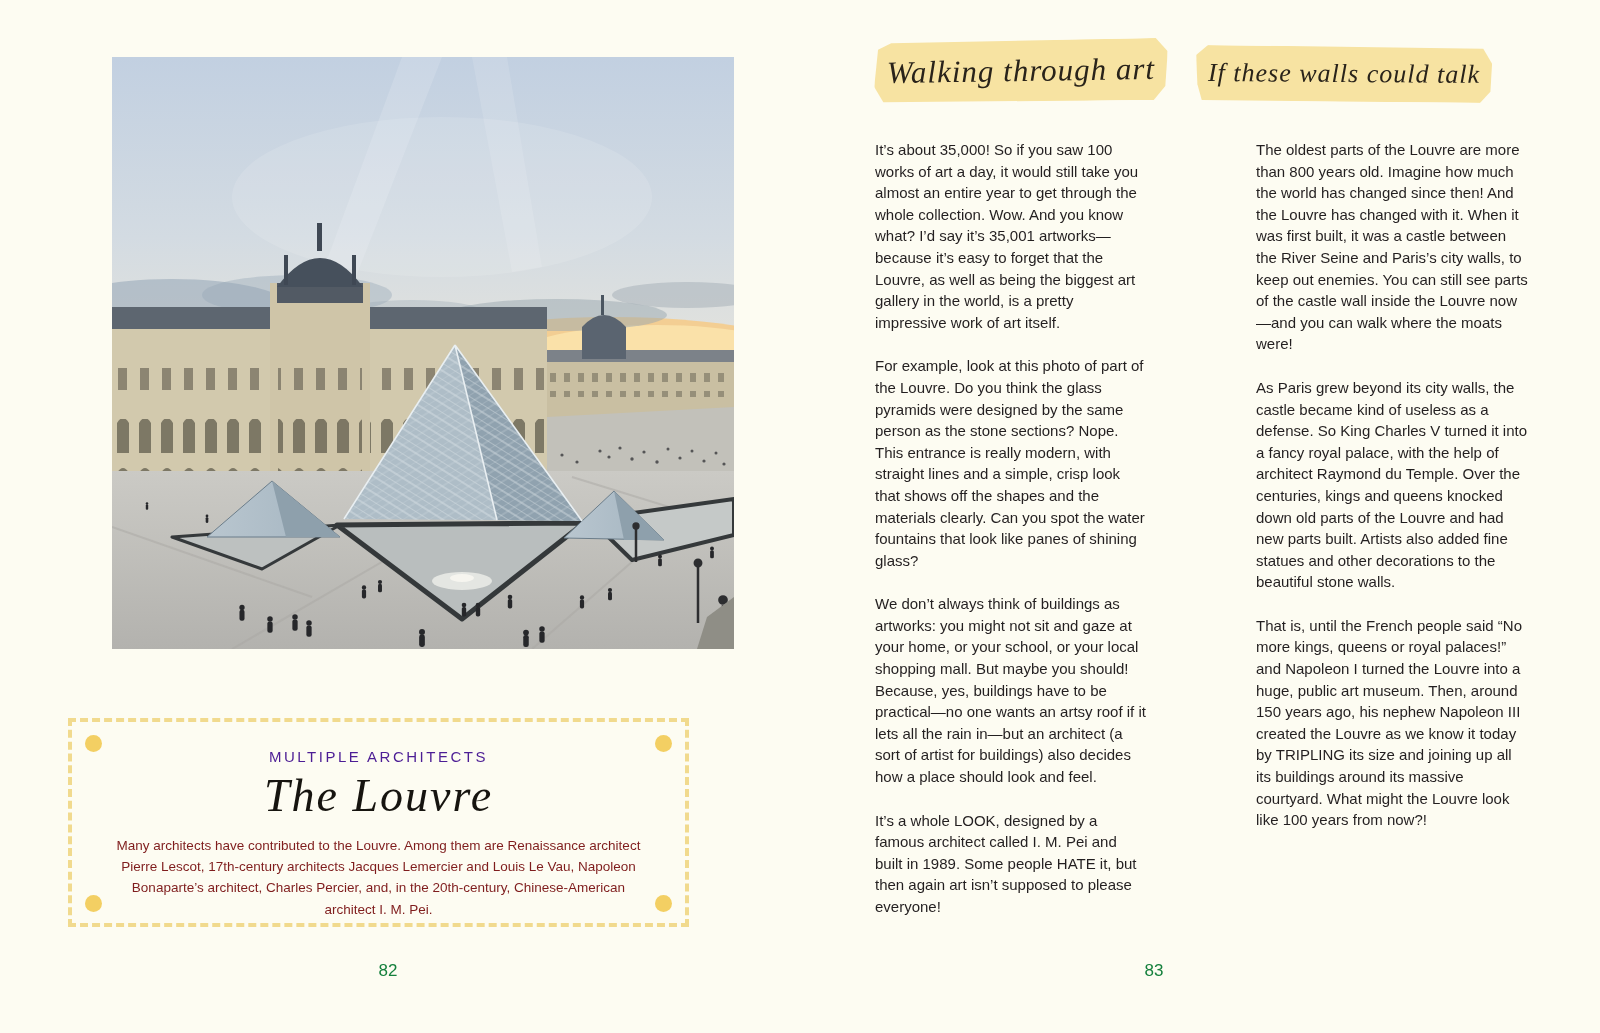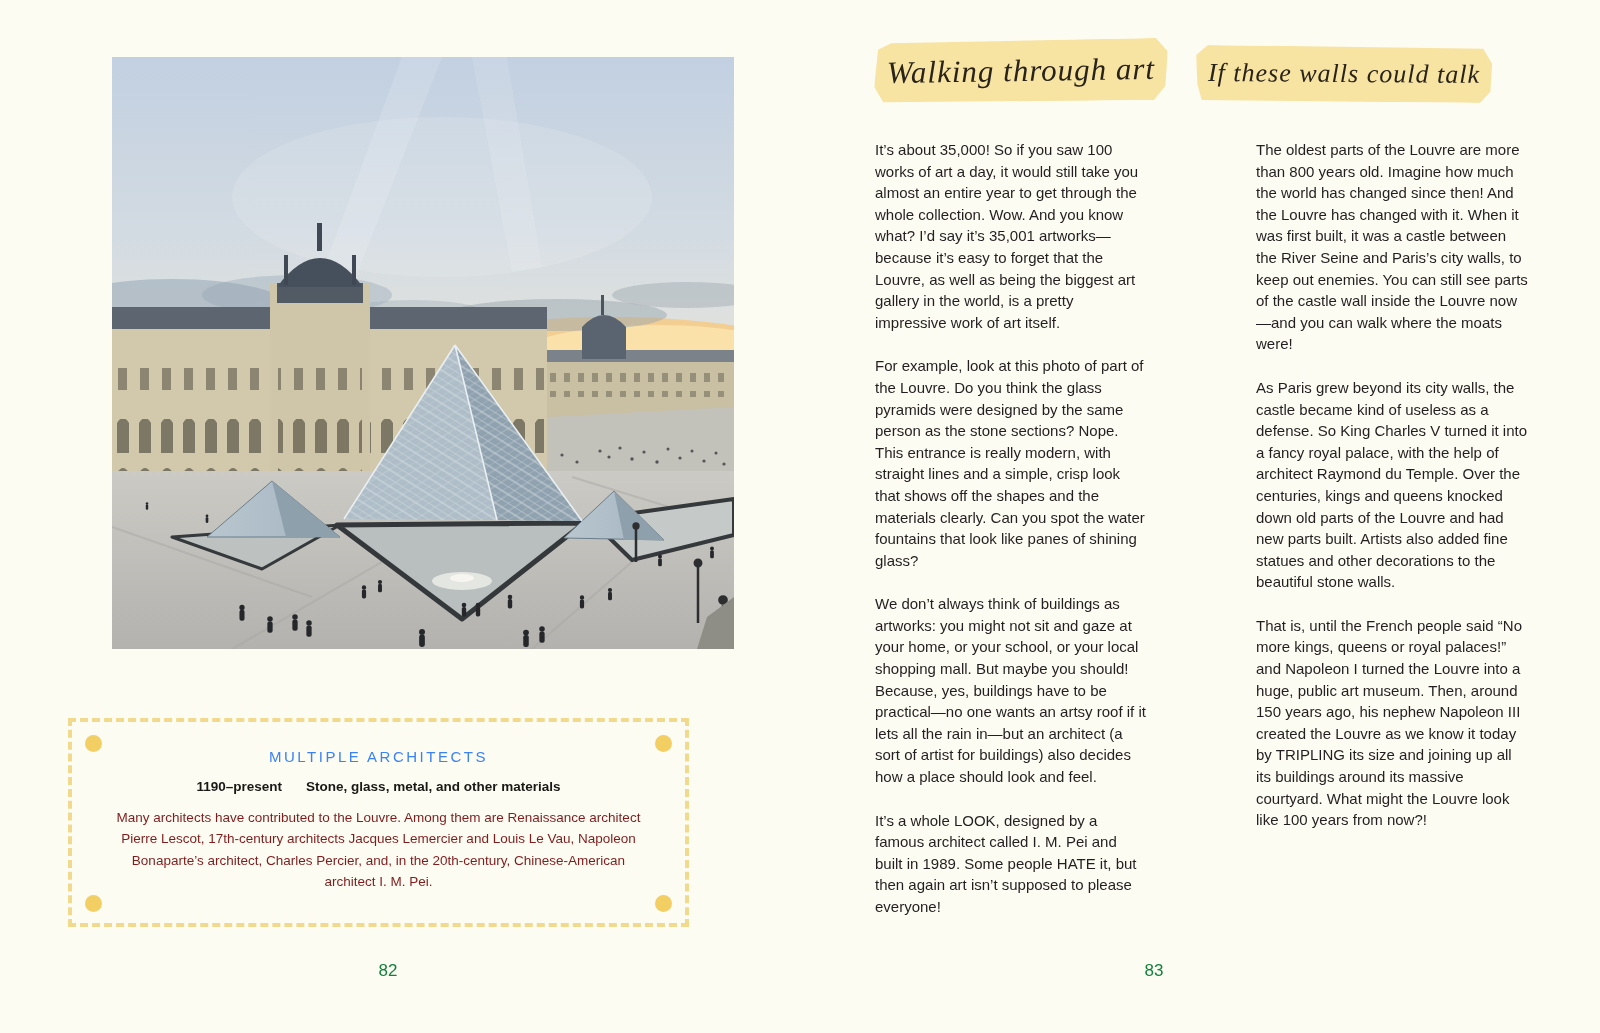--- a/index.html
+++ b/index.html
@@ -19,21 +19,21 @@
     position:absolute;left:68px;top:718px;width:621px;height:209px;
     border:4px dashed #f1da8e;
     text-align:center;box-sizing:border-box;
   }
   .pin{position:absolute;width:17px;height:17px;border-radius:50%;background:#f3cf63;}
   .pin.tl{left:13px;top:13px;}
   .pin.tr{right:13px;top:13px;}
   .pin.bl{left:13px;bottom:11px;}
   .pin.br{right:13px;bottom:11px;}
   .kicker{
-    margin-top:26px;font-size:15px;letter-spacing:2.5px;color:#3b82f6;
+    margin-top:26px;font-size:15px;letter-spacing:2.5px;color:#4c1d95;
   }
   .art-title{
     margin-top:6px;font-family:"Liberation Serif",serif;font-style:italic;
     font-size:46px;line-height:1.1;color:#16140f;letter-spacing:2px;
   }
   .meta-line{margin-top:14px;font-size:13.5px;font-weight:bold;color:#191815;}
   .meta-line .materials{margin-left:24px;}
   .caption-desc{
     margin:13px auto 0;width:545px;font-size:13.5px;line-height:1.58;color:#7f1d1d;
   }
@@ -218,23 +218,21 @@
     <polygon points="595,560 622,540 622,592 585,592" fill="#8f8e86"></polygon>
   </svg>
 </figure>
 
 <div class="caption-box">
   <span class="pin tl"></span>
   <span class="pin tr"></span>
   <span class="pin bl"></span>
   <span class="pin br"></span>
   <div class="kicker">MULTIPLE ARCHITECTS</div>
-  <div class="meta-line">
-    <span>1190–present</span><span class="materials">Stone, glass, metal, and other materials</span>
-  </div>
+  <div class="art-title">The Louvre</div>
   <div class="caption-desc">Many architects have contributed to the Louvre. Among them are Renaissance architect Pierre Lescot, 17th-century architects Jacques Lemercier and Louis Le Vau, Napoleon Bonaparte’s architect, Charles Percier, and, in the 20th-century, Chinese-American architect I. M. Pei.</div>
 </div>
 
 <div class="pageno left">82</div>
 
 <div class="hl hl-1">
   <span>Walking through art</span>
 </div>
 <div class="hl hl-2">
   <span>If these walls could talk</span>

